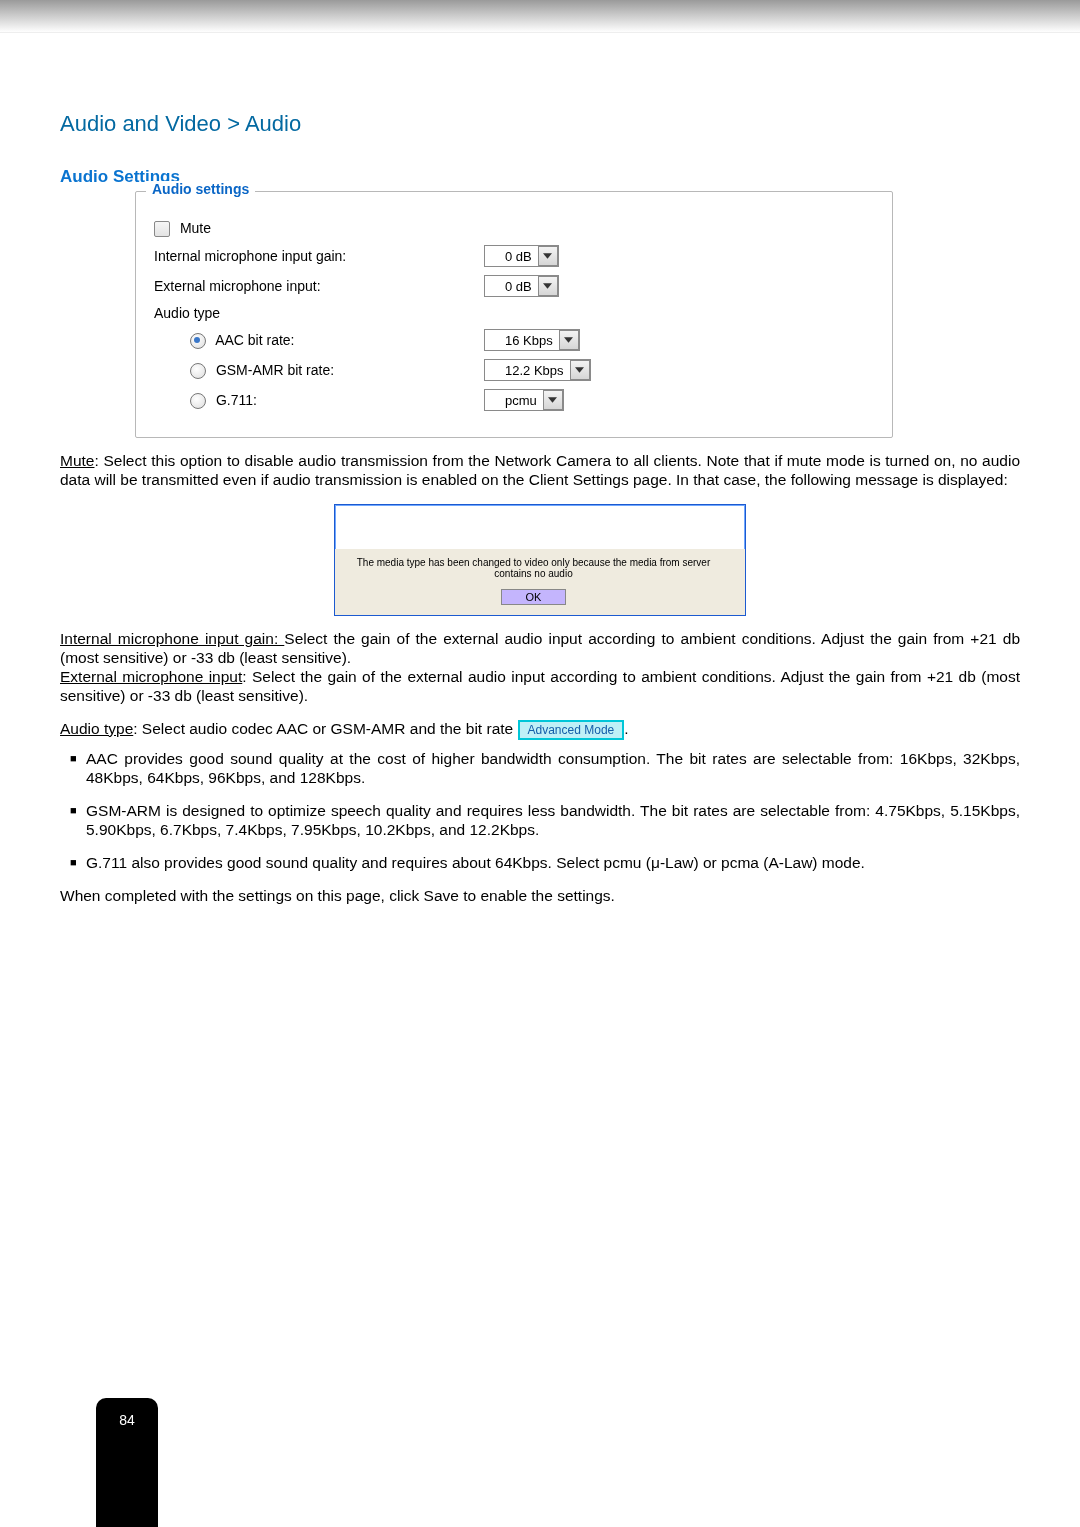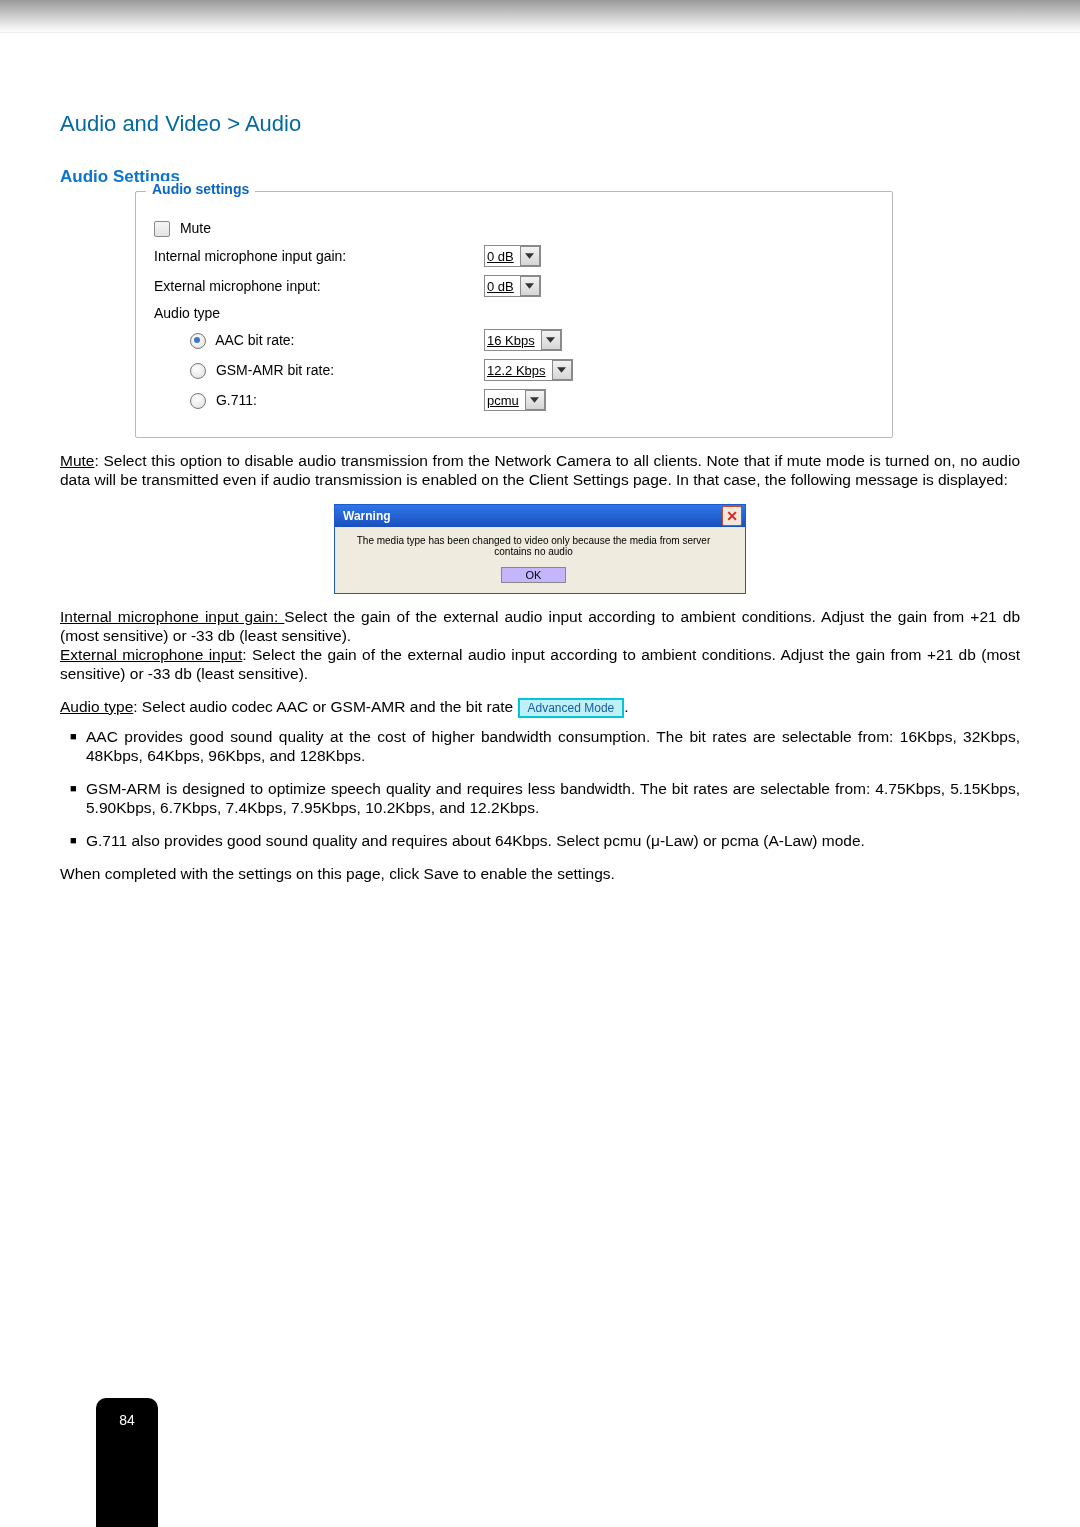--- a/index.html
+++ b/index.html
@@ -86,22 +86,21 @@
     background:#3a77c8;
     border-radius:50%;
   }
   .select {
     display: inline-flex;
     align-items: center;
     border: 1px solid #8a8a8a;
     height: 20px;
     background:#fff;
     font-size: 13px;
-    padding-left: 2px;
-    text-decoration: underline;
+    padding-left: 20px;
   }
   .select-text { padding-right: 6px; white-space:nowrap;}
   .select-btn {
     width: 18px; height: 18px;
     border: 1px solid #8a8a8a;
     background: linear-gradient(to bottom,#f3f3f3,#d6d6d6);
     display:flex; align-items:center; justify-content:center;
     margin: 0;
   }
   .select-btn svg { width:9px; height:6px; }
@@ -141,20 +140,21 @@
     background:#efe9da;
     border:1px solid #c05030;
     display:flex;align-items:center;justify-content:center;
     color:#d22; font-weight:bold;font-size:14px;line-height:1;
     border-radius:2px;
   }
   .dialog-body {
     background:#efebdf;
     padding: 8px 21px 10px 8px;
     text-align:center;
+    margin-top:44px;
   }
   .dialog-msg { font-size: 10px; margin-bottom:10px; text-align:center; }
   .ok-btn {
     display:inline-block;
     border:1px solid #888;
     background:#c4b5fd;
     padding: 1px 24px;
     font-size:11px;
   }
   ul.sq { list-style: none; padding-left: 10px; margin: 10px 0; }
@@ -288,24 +288,20 @@
       </div>
     </div>
   </div>
 
   <p class="body-text">
     <span class="u">Mute</span><span>: Select this option to disable audio transmission from the Network Camera to all clients. Note that if mute mode is turned on, no audio data will be transmitted even if audio transmission is enabled on the Client Settings page. In that case, the following message is displayed:</span>
   </p>
 
   <div class="dialog-wrap">
     <div class="dialog">
-      <div class="dialog-title">
-        <span>Warning</span>
-        <span class="close-x">✕</span>
-      </div>
       <div class="dialog-body">
         <div class="dialog-msg">The media type has been changed to video only because the media from server contains no audio</div>
         <span class="ok-btn">OK</span>
       </div>
     </div>
   </div>
 
   <p class="body-text">
     <span class="u">Internal microphone input gain: </span><span>Select the gain of the external audio input according to ambient conditions. Adjust the gain from +21 db (most sensitive) or -33 db (least sensitive).</span>
   </p>

